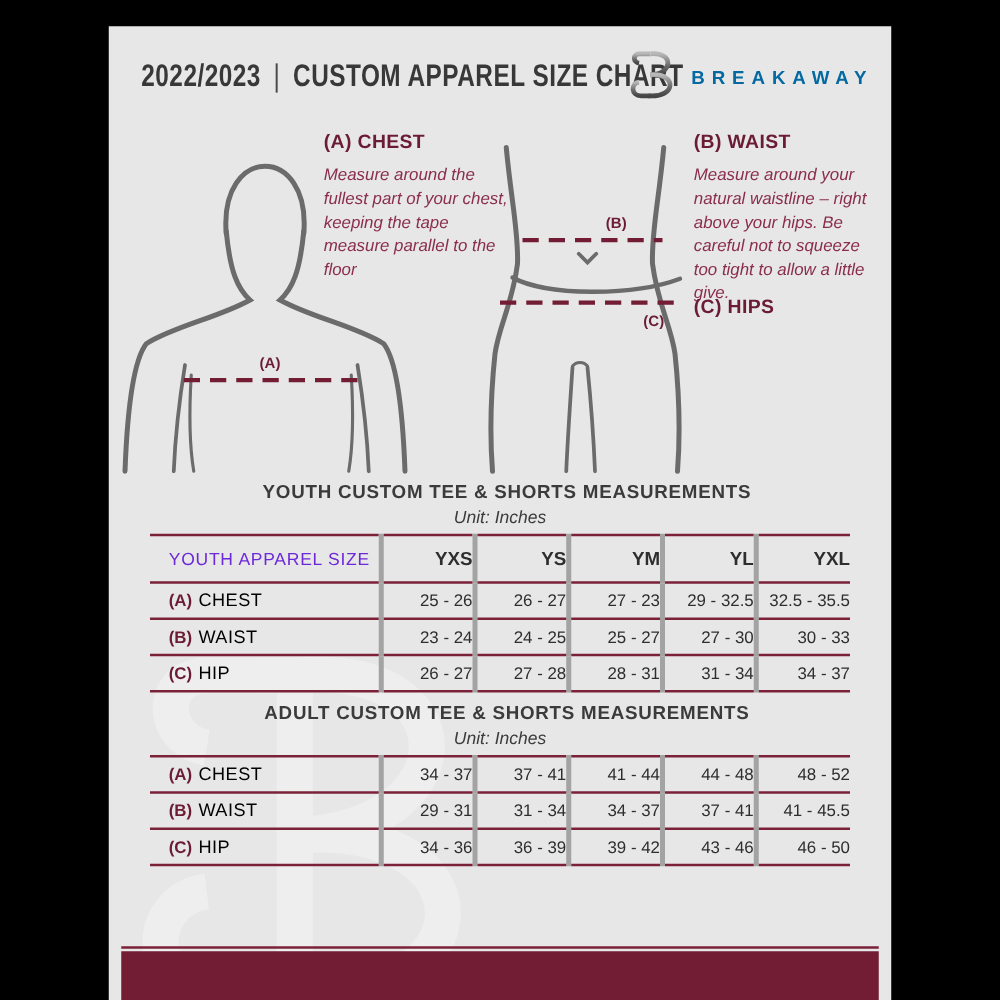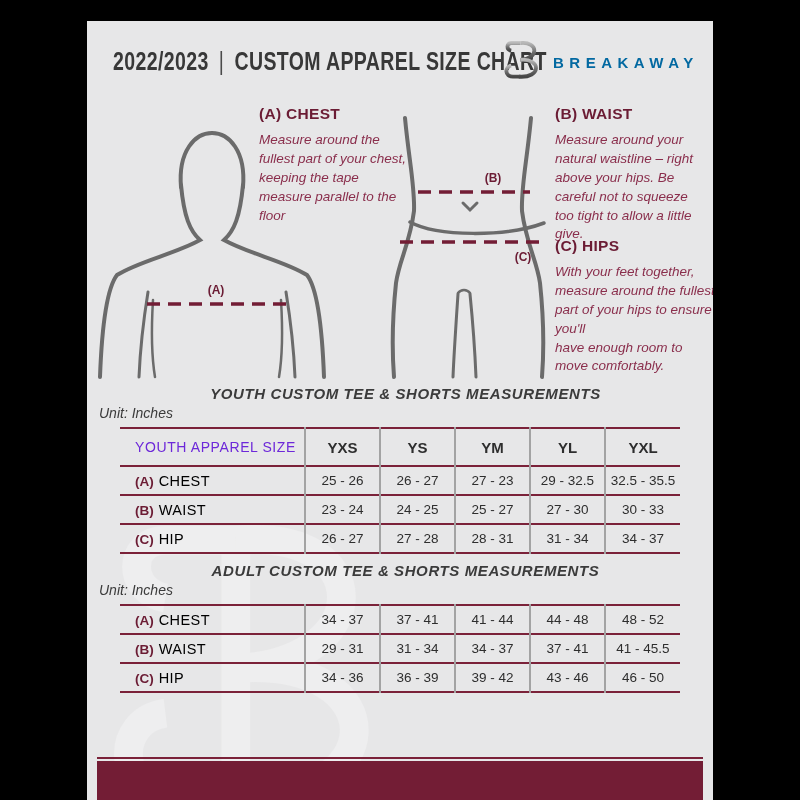--- a/index.html
+++ b/index.html
@@ -30,33 +30,33 @@
   
   .guide{position:absolute;color:#8a2e4c;}
   .guide h3{margin:0 0 8px 0;font-size:15.5px;font-weight:bold;color:#6b1c34;letter-spacing:.3px;}
   .guide p{margin:0;font-style:italic;font-size:13.5px;line-height:1.4;white-space:pre-line;}
   .guide-chest{left:172px;top:84px;width:156px;}
   .guide-waist{left:468px;top:84px;width:152px;}
   .guide-hips{left:468px;top:216px;width:162px;}
 
   
   .section-title{position:absolute;left:0;width:637px;text-align:center;
-    font-size:15px;font-weight:bold;color:#3b3b3b;letter-spacing:.6px;font-style:italic;}
-  .section-unit{position:absolute;left:12px;width:626px;
+    font-size:15px;font-weight:bold;color:#3b3b3b;letter-spacing:.6px;}
+  .section-unit{position:absolute;left:0;width:626px;text-align:center;
     font-size:14px;font-style:italic;font-weight:500;color:#3b3b3b;}
   .t-youth-title{top:364px;}  .t-youth-unit{top:384px;}
   .t-adult-title{top:541px;}  .t-adult-unit{top:561px;}
 
   
   table.size{position:absolute;left:33px;width:560px;border-collapse:collapse;table-layout:fixed;
     border-bottom:2px solid #7b2239;}
   .youth-table{top:406px;} .adult-table{top:583px;}
   table.size col.c-label{width:185px;}
   table.size tr{border-top:2px solid #7b2239;}
-  table.size td,table.size th{border-left:2px solid #a3a3a3;padding:0;text-align:center;
+  table.size td,table.size th{border-left:4px solid #a3a3a3;padding:0;text-align:right;
     color:#2e2e2e;font-size:13.5px;}
   table.size td:first-child,table.size th:first-child{border-left:none;text-align:left;padding-left:15px;}
   table.size tr.hdr{height:38px;}
   table.size tr.row{height:29px;}
   table.size .size-label{font-size:14px;letter-spacing:.6px;color:#6d28d9;}
   table.size th{font-weight:bold;font-size:15px;}
   .pfx{font-weight:bold;color:#6b1c34;margin-right:5px;}
   .row-label{font-size:14.5px;color:#000000;letter-spacing:.4px;}
 
   
@@ -145,22 +145,20 @@
       <div class="guide guide-chest">
         <h3>(A) CHEST</h3>
         <p>Measure around the fullest part of your chest, keeping the tape measure parallel to the floor</p>
       </div>
       <div class="guide guide-waist">
         <h3>(B) WAIST</h3>
         <p>Measure around your natural waistline – right above your hips. Be careful not to squeeze too tight to allow a little give.</p>
       </div>
       <div class="guide guide-hips">
         <h3>(C) HIPS</h3>
-        <p>With your feet together, measure around the fullest part of your hips to ensure you'll
-have enough room to move comfortably.</p>
       </div>
 
       <div class="section-title t-youth-title">YOUTH CUSTOM TEE &amp; SHORTS MEASUREMENTS</div>
       <div class="section-unit t-youth-unit">Unit: Inches</div>
 
       <table class="size youth-table">
         <colgroup>
             <col class="c-label">
             <col>
             <col>

